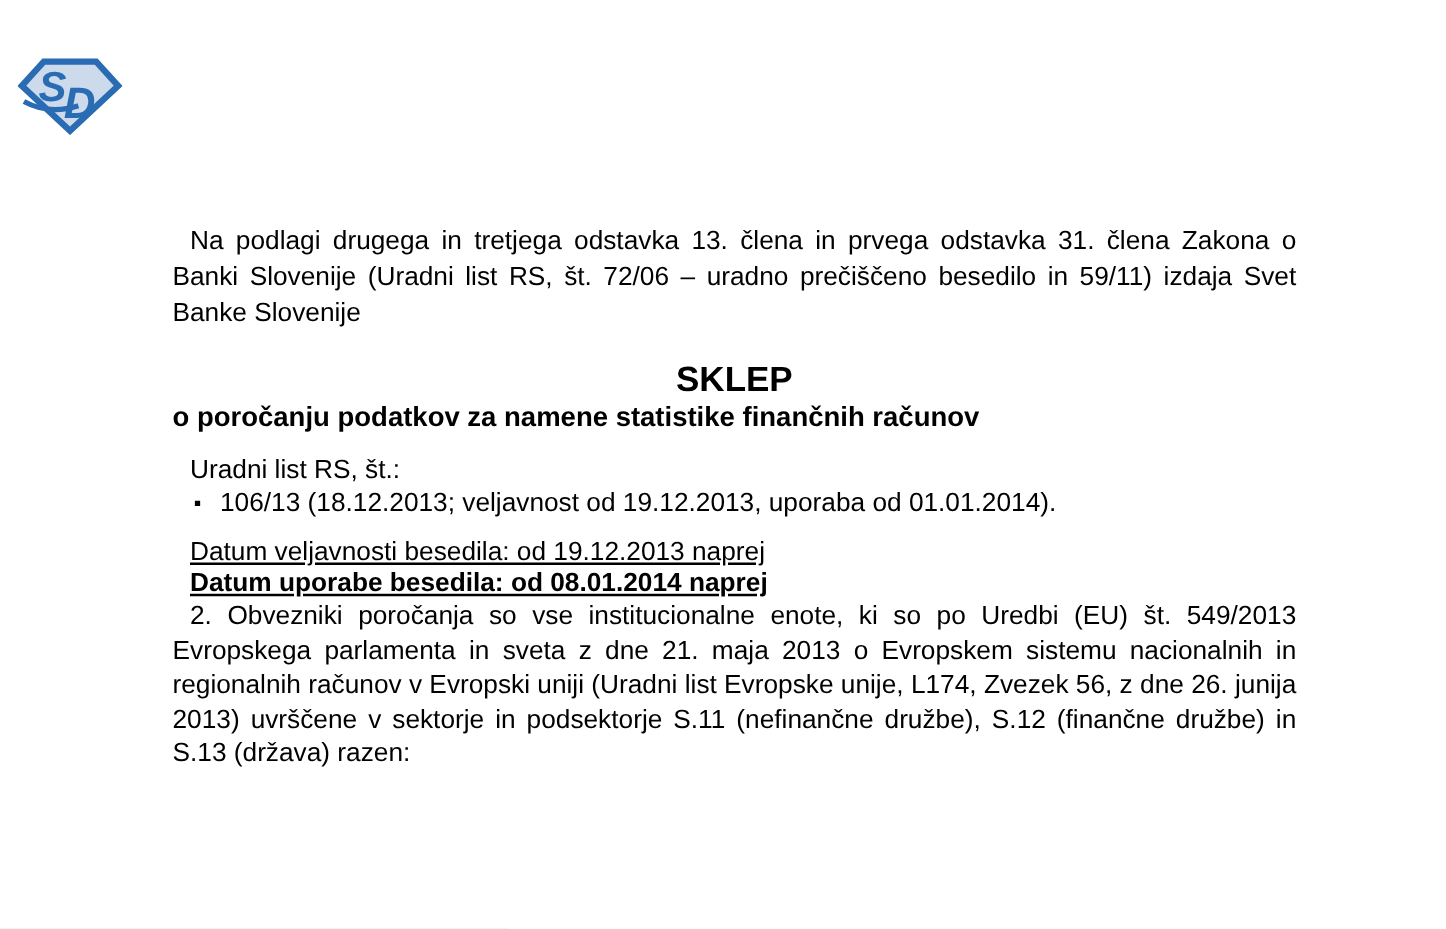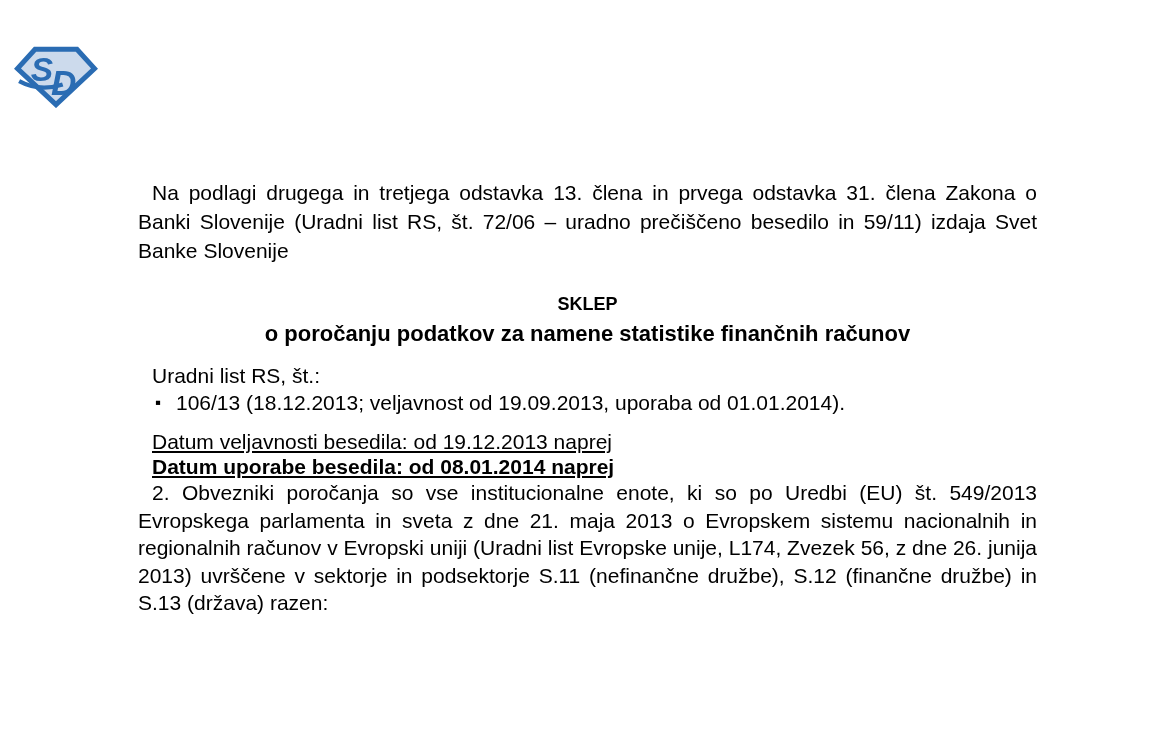--- a/index.html
+++ b/index.html
@@ -28,30 +28,29 @@
     font-size: 21px;
   }
   .intro {
     margin-top: 162px;
     line-height: 29px;
     text-align: justify;
     text-indent: 14px;
   }
   .title {
     margin-top: 24px;
-    font-size: 18px;
+    font-size: 28px;
     font-weight: bold;
     line-height: 30px;
     text-align: center;
   }
   .subtitle {
     font-size: 22px;
     font-weight: bold;
     line-height: 30px;
-    text-align: center;
   }
   .gazette-label {
     margin-top: 13px;
     margin-left: 14px;
     line-height: 27px;
   }
   .gazette-item {
     display: flex;
     margin-left: 17px;
     line-height: 27px;
@@ -99,21 +98,21 @@
 
     <p class="intro">Na podlagi drugega in tretjega odstavka 13. člena in prvega odstavka 31. člena Zakona o Banki Slovenije (Uradni list RS, št. 72/06 – uradno prečiščeno besedilo in 59/11) izdaja Svet Banke Slovenije</p>
 
     <h1 class="title">SKLEP</h1>
     <h2 class="subtitle">o poročanju podatkov za namene statistike finančnih računov</h2>
 
     <p class="gazette-label">Uradni list RS, št.:</p>
 
     <div class="gazette-item">
       <span class="bullet">▪</span>
-      <span>106/13 (18.12.2013; veljavnost od 19.09.2013, uporaba od 01.01.2014).</span>
+      <span>106/13 (18.12.2013; veljavnost od 19.12.2013, uporaba od 01.01.2014).</span>
     </div>
 
     <p class="date-line first">Datum veljavnosti besedila: od 19.12.2013 naprej</p>
     <p class="date-line bold">Datum uporabe besedila: od 08.01.2014 naprej</p>
 
     <p class="body-para">2. Obvezniki poročanja so vse institucionalne enote, ki so po Uredbi (EU) št. 549/2013 Evropskega parlamenta in sveta z dne 21. maja 2013 o Evropskem sistemu nacionalnih in regionalnih računov v Evropski uniji (Uradni list Evropske unije, L174, Zvezek 56, z dne 26. junija 2013) uvrščene v sektorje in podsektorje S.11 (nefinančne družbe), S.12 (finančne družbe) in S.13 (država) razen:</p>
 
 
   </div>
 </div>

